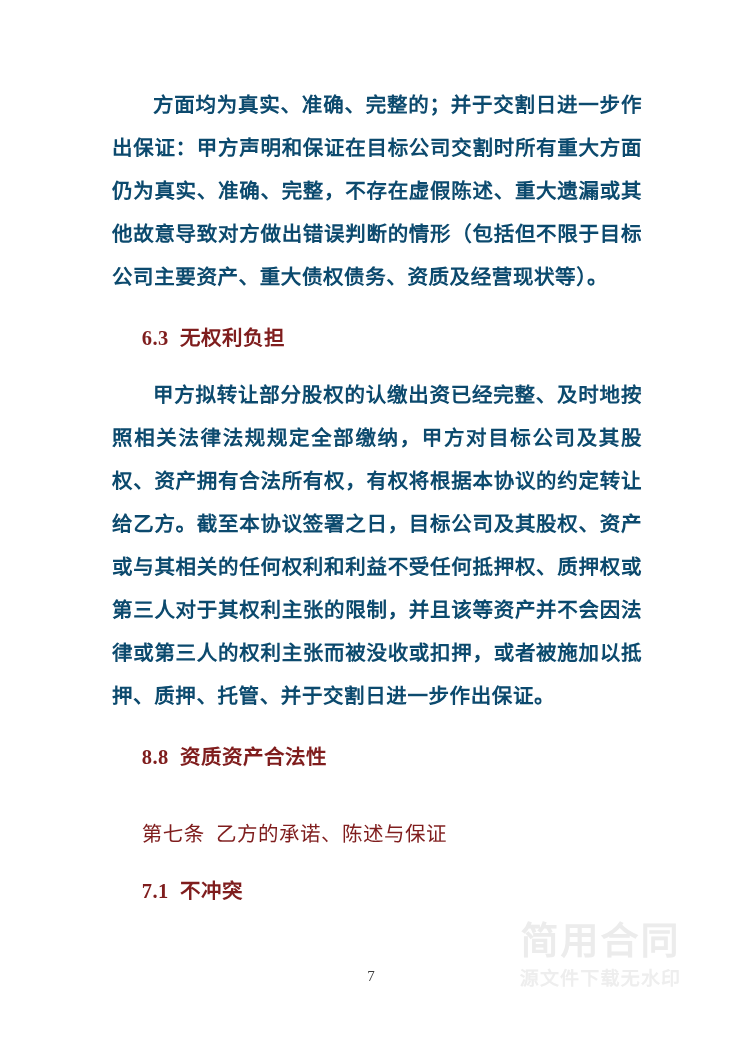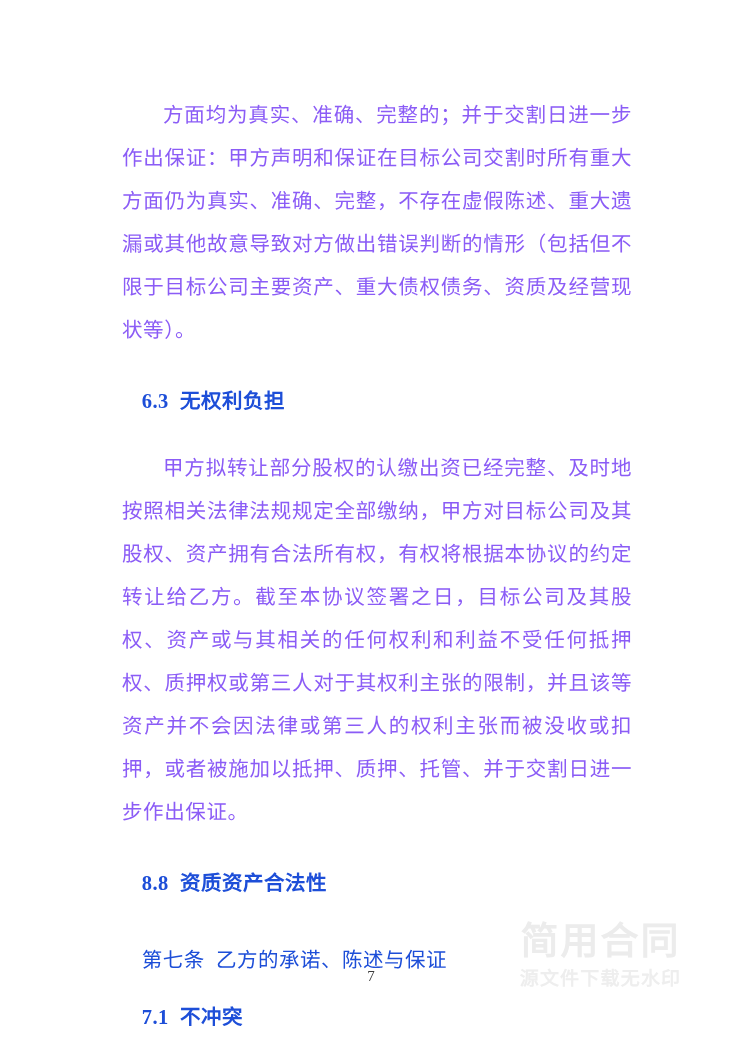--- a/index.html
+++ b/index.html
@@ -33,32 +33,32 @@
   }
 
   
   .para {
     font-size: 20.5px;
     line-height: 43px;
     letter-spacing: 0.6px;
     text-align: justify;
     text-justify: inter-ideograph;
     text-indent: 2em;
-    margin: 10px;
-    color: #8b5cf6;
-    font-weight: 400;
+    margin: 0;
+    color: #0c4a6e;
+    font-weight: 700;
   }
 
   
   .heading {
     font-size: 20.5px;
     line-height: 43px;
     letter-spacing: 0.5px;
     margin: 0;
-    color: #1d4ed8;
+    color: #7f1d1d;
     font-weight: 700;
     text-indent: 1.45em;
     white-space: pre;
   }
 
   .heading.sub {
     font-weight: 600;
   }
 
   .heading.section {

